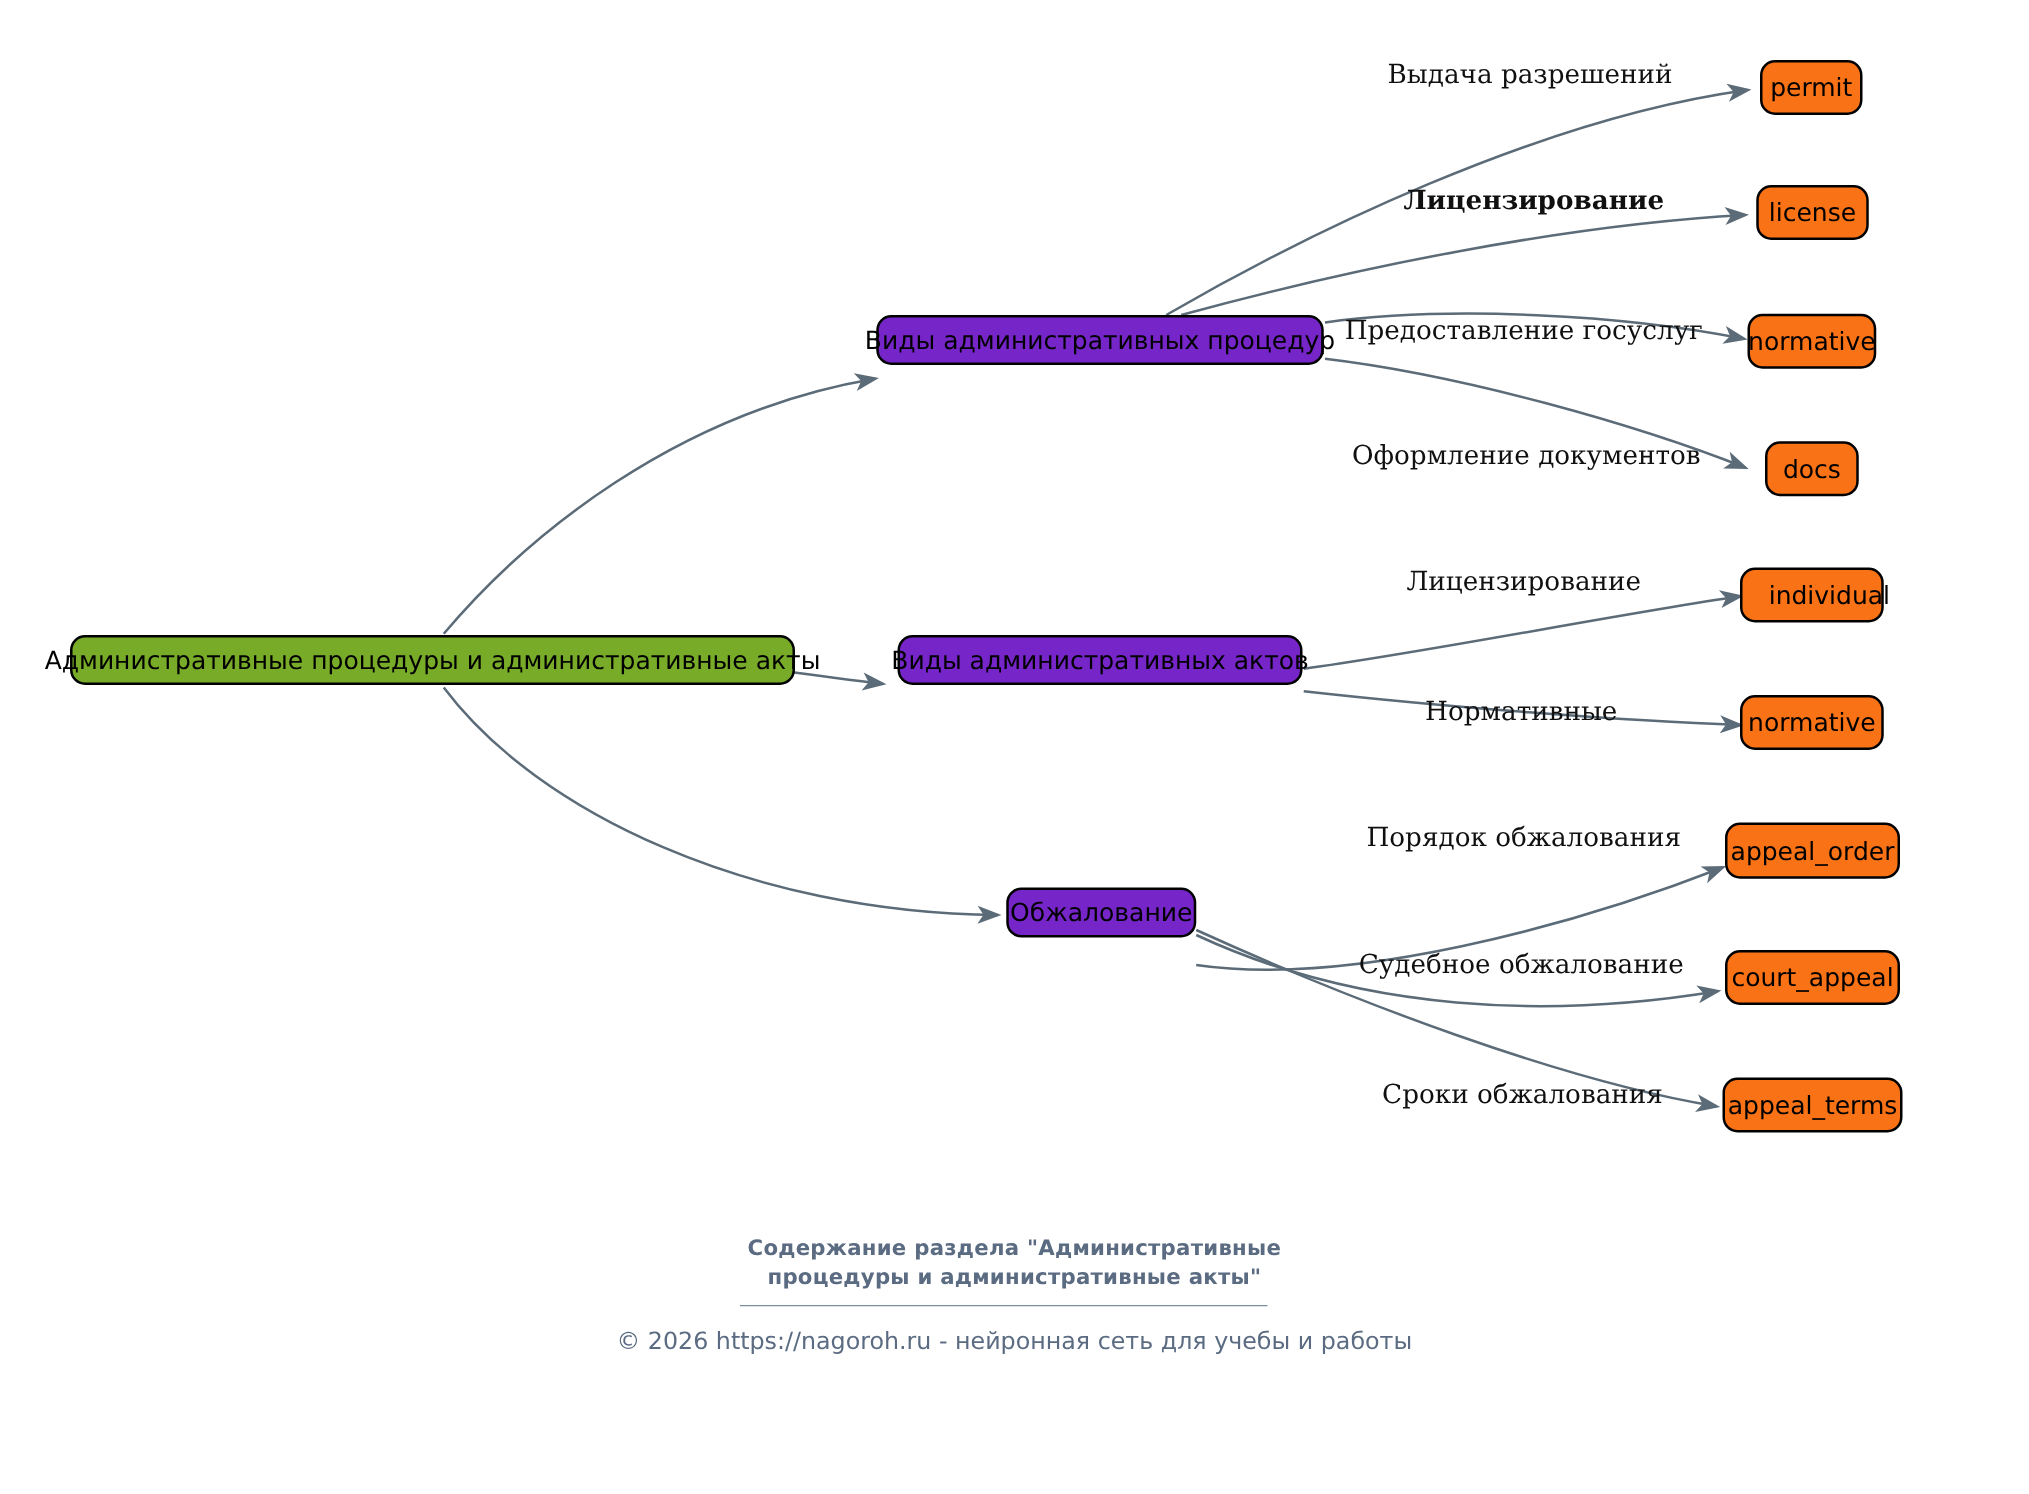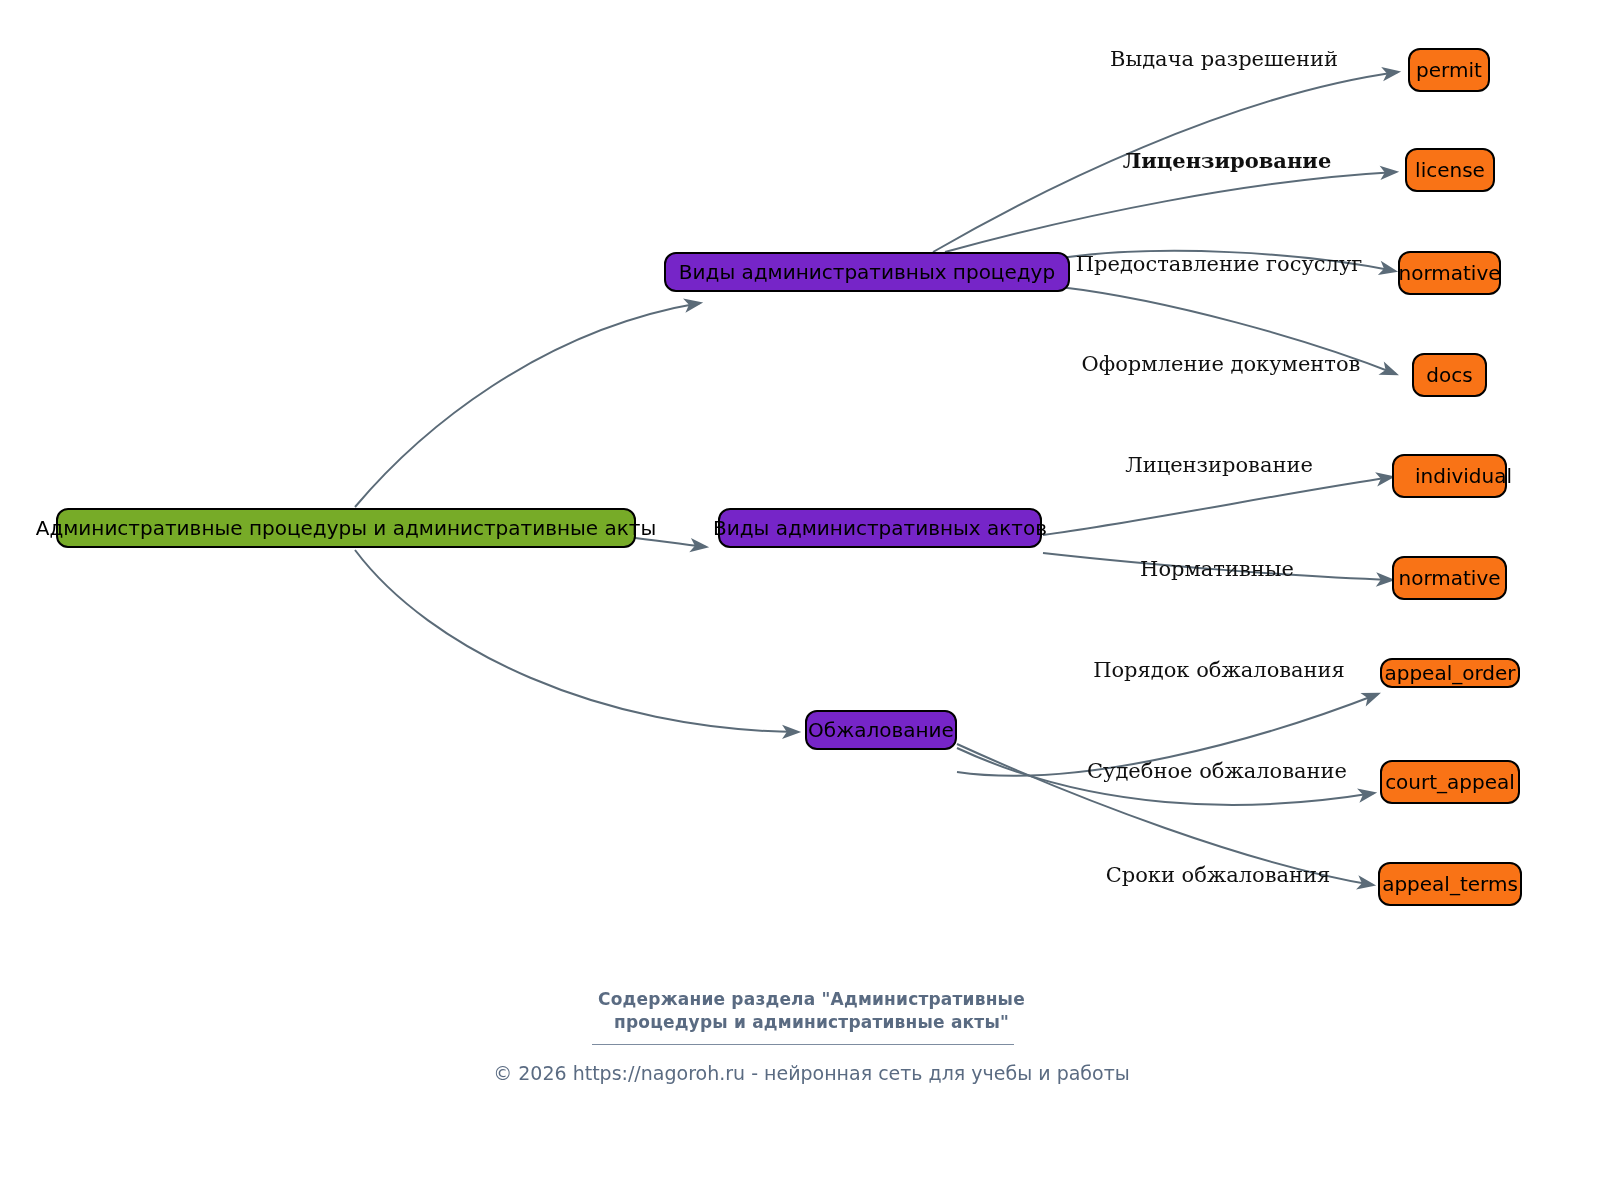--- a/index.html
+++ b/index.html
@@ -115,21 +115,21 @@
 
   <path class="edge-path" marker-end="url(#arrow)" d="M957,772 C 1080,790 1260,740 1378,694"></path>
   <path class="edge-path" marker-end="url(#arrow)" d="M957,748 C 1090,810 1240,815 1374,793"></path>
   <path class="edge-path" marker-end="url(#arrow)" d="M957,744 C 1080,800 1250,865 1373,885"></path>
 </svg>
 
 <div class="node node-root" style="left:56px; top:508px; width:580px; height:40px;">
   <span>Административные процедуры и административные акты</span>
 </div>
 
-<div class="node node-branch" style="left:664px; top:252px; width:406px; height:40px;">
+<div class="node node-branch" style="left:701px; top:252px; width:358px; height:40px;">
   <span>Виды административных процедур</span>
 </div>
 
 <div class="node node-branch" style="left:718px; top:508px; width:324px; height:40px;">
   <span>Виды административных актов</span>
 </div>
 
 <div class="node node-branch" style="left:805px; top:710px; width:152px; height:40px;">
   <span>Обжалование</span>
 </div>
@@ -151,21 +151,21 @@
 </div>
 
 <div class="node node-leaf" style="left:1392px; top:454px; width:115px; height:44px;padding-left:28px;">
   <span>individual</span>
 </div>
 
 <div class="node node-leaf" style="left:1392px; top:556px; width:115px; height:44px;">
   <span>normative</span>
 </div>
 
-<div class="node node-leaf" style="left:1380px; top:658px; width:140px; height:30px;">
+<div class="node node-leaf" style="left:1380px; top:658px; width:140px; height:45px;">
   <span>appeal_order</span>
 </div>
 
 <div class="node node-leaf" style="left:1380px; top:760px; width:140px; height:44px;">
   <span>court_appeal</span>
 </div>
 
 <div class="node node-leaf" style="left:1378px; top:862px; width:144px; height:44px;">
   <span>appeal_terms</span>
 </div>

